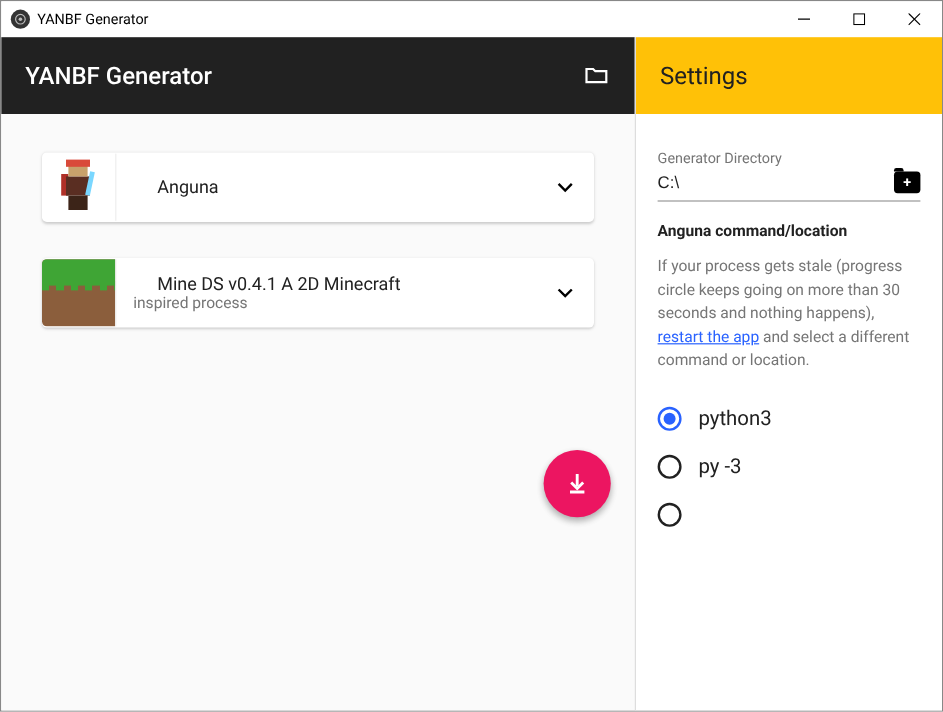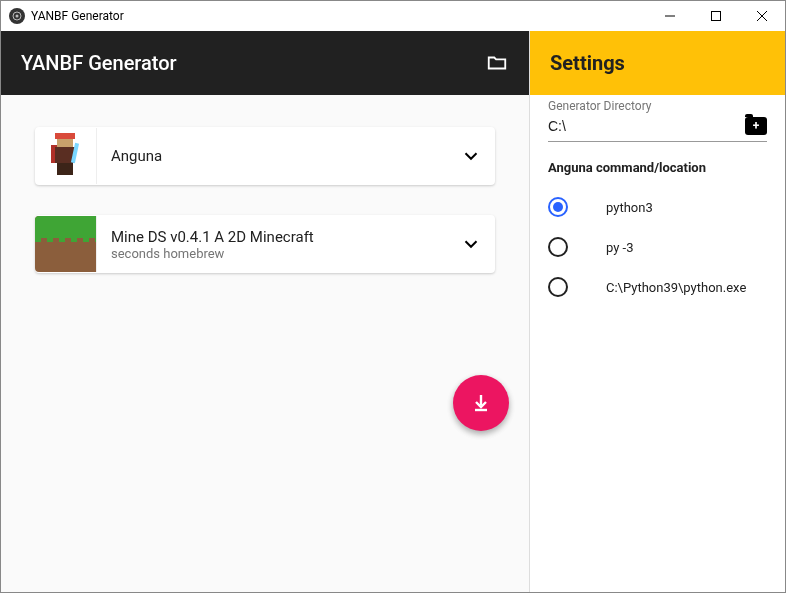--- a/index.html
+++ b/index.html
@@ -10,44 +10,44 @@
 .titlebar-title { font-size: 12px; color: #000; flex: 1; }
 .winctrl { width: 46px; height: 30px; display: flex; align-items: center; justify-content: center; }
 .winctrl svg { width: 10px; height: 10px; }
 .app { display: flex; height: 562px; }
 .leftcol { width: 528px; background: #fafafa; display: flex; flex-direction: column; }
 .rightcol { width: 256px; background: #fff; border-left: 1px solid #ddd; display: flex; flex-direction: column; }
 .leftheader { height: 64px; background: #212121; display: flex; align-items: center; padding: 0 20px; color: #fff; }
 .leftheader-title { font-size: 20px; font-weight: 500; flex: 1; }
 .folderbtn { width: 24px; height: 24px; display: flex; align-items: center; justify-content: center; }
 .rightheader { height: 64px; background: #ffc107; display: flex; align-items: center; padding: 0 20px; color: #212121; }
-.rightheader-title { font-size: 20px; font-weight: 700; }
+.rightheader-title { font-size: 20px; font-weight: 400; }
 .leftbody { flex: 1; padding: 32px 34px; position: relative; }
 .card { background: #fff; border-radius: 4px; box-shadow: 0 1px 3px rgba(0,0,0,0.12), 0 1px 2px rgba(0,0,0,0.08); display: flex; align-items: center; margin-bottom: 30px; min-height: 58px; }
 .card-thumb { width: 62px; height: 56px; display: flex; align-items: center; justify-content: center; border-right: 1px solid #eee; }
 .card-body { flex: 1; padding: 10px 14px; }
-.card-title { font-size: 15px; color: #212121; }
+.card-title { font-size: 15px; color: #212121; margin-left: 20px; }
 .card-sub { font-size: 13px; color: #757575; }
 .card-chevron { width: 48px; display: flex; align-items: center; justify-content: center; }
 .fab { position: absolute; right: 20px; top: 280px; width: 56px; height: 56px; border-radius: 50%; background: #ec1561; display: flex; align-items: center; justify-content: center; box-shadow: 0 3px 6px rgba(0,0,0,0.2), 0 3px 6px rgba(0,0,0,0.15); }
-.rightbody { padding: 4px 18px; font-size: 13px; color: #424242; }
+.rightbody { padding: 30px 18px; font-size: 13px; color: #424242; }
 .fieldlabel { font-size: 12px; color: #757575; }
 .fieldrow { display: flex; align-items: center; border-bottom: 1px solid #999; padding: 4px 0 6px 0; margin-bottom: 18px; }
 .fieldvalue { flex: 1; border: none; outline: none; font-size: 14px; color: #212121; background: transparent; }
 .addfolder { width: 22px; height: 18px; background: #000; border-radius: 3px; display: flex; align-items: center; justify-content: center; position: relative; }
 .addfolder::before { content: ""; position: absolute; top: -3px; left: 0; width: 8px; height: 3px; background: #000; border-radius: 2px 2px 0 0; }
 .addfolder-plus { color: #fff; font-size: 12px; font-weight: bold; line-height: 1; }
 .sectiontitle { font-size: 13px; font-weight: 700; color: #212121; margin-bottom: 12px; }
 .helptext { font-size: 13px; color: #757575; line-height: 1.5; margin-bottom: 18px; }
 .helptext a { color: #2962ff; text-decoration: underline; }
 .radiorow { display: flex; align-items: center; padding: 10px 0; }
 .radio { width: 20px; height: 20px; border: 2px solid #212121; border-radius: 50%; margin-right: 14px; display: flex; align-items: center; justify-content: center; flex-shrink: 0; }
 .radio.selected { border-color: #2962ff; }
 .radio.selected::after { content: ""; width: 10px; height: 10px; background: #2962ff; border-radius: 50%; }
-.radiolabel { font-size: 13px; color: #212121; margin-left: 24px; }
+.radiolabel { font-size: 17px; color: #212121; }
 
 .sprite-anguna { width: 34px; height: 42px; position: relative; }
 .sprite-anguna .head { position: absolute; top: 0; left: 8px; width: 16px; height: 12px; background: #c8a16b; }
 .sprite-anguna .hair { position: absolute; top: -2px; left: 6px; width: 20px; height: 6px; background: #d94a3a; }
 .sprite-anguna .body { position: absolute; top: 12px; left: 6px; width: 20px; height: 16px; background: #5a2e22; }
 .sprite-anguna .cape { position: absolute; top: 10px; left: 2px; width: 6px; height: 18px; background: #b03028; }
 .sprite-anguna .sword { position: absolute; top: 8px; left: 24px; width: 4px; height: 20px; background: #7ad7ff; transform: rotate(12deg); }
 .sprite-anguna .legs { position: absolute; top: 28px; left: 8px; width: 16px; height: 12px; background: #3c2418; }
 .sprite-mine { width: 62px; height: 56px; position: relative; overflow: hidden; border-radius: 4px 0 0 4px; }
 .sprite-mine .dirt { position: absolute; inset: 0; background: #8b5e3c; }
@@ -120,21 +120,21 @@
 
       <div class="card">
         <div class="card-thumb" style="padding:0">
           <div class="sprite-mine">
               <div class="dirt"></div>
               <div class="grass"></div>
             </div>
         </div>
         <div class="card-body">
           <div class="card-title">Mine DS v0.4.1 A 2D Minecraft</div>
-          <div class="card-sub">seconds homebrew</div>
+          <div class="card-sub">inspired process</div>
         </div>
         <div class="card-chevron">
           <svg viewBox="0 0 24 24" width="22" height="22">
               <path d="M6 9l6 6 6-6" fill="none" stroke="#000" stroke-width="2.2"></path>
             </svg>
         </div>
       </div>
 
       <div class="fab">
         <svg viewBox="0 0 24 24" width="24" height="24">
@@ -154,28 +154,30 @@
       <div class="fieldlabel">Generator Directory</div>
       <div class="fieldrow">
         <input class="fieldvalue" value="C:\" style="">
         <div class="addfolder">
           <span class="addfolder-plus">+</span>
         </div>
       </div>
 
       <div class="sectiontitle">Anguna command/location</div>
 
+      <div class="helptext">
+        <span>If your process gets stale (progress circle keeps going on more than 30 seconds and nothing happens), </span><a href="#">restart the app</a><span> and select a different command or location.</span>
+      </div>
 
       <div class="radiorow">
         <div class="radio selected"></div>
         <div class="radiolabel">python3</div>
       </div>
       <div class="radiorow">
         <div class="radio"></div>
         <div class="radiolabel">py -3</div>
       </div>
       <div class="radiorow">
         <div class="radio"></div>
-        <div class="radiolabel">C:\Python39\python.exe</div>
       </div>
     </div>
   </div>
 </div>
 
 </body></html>

